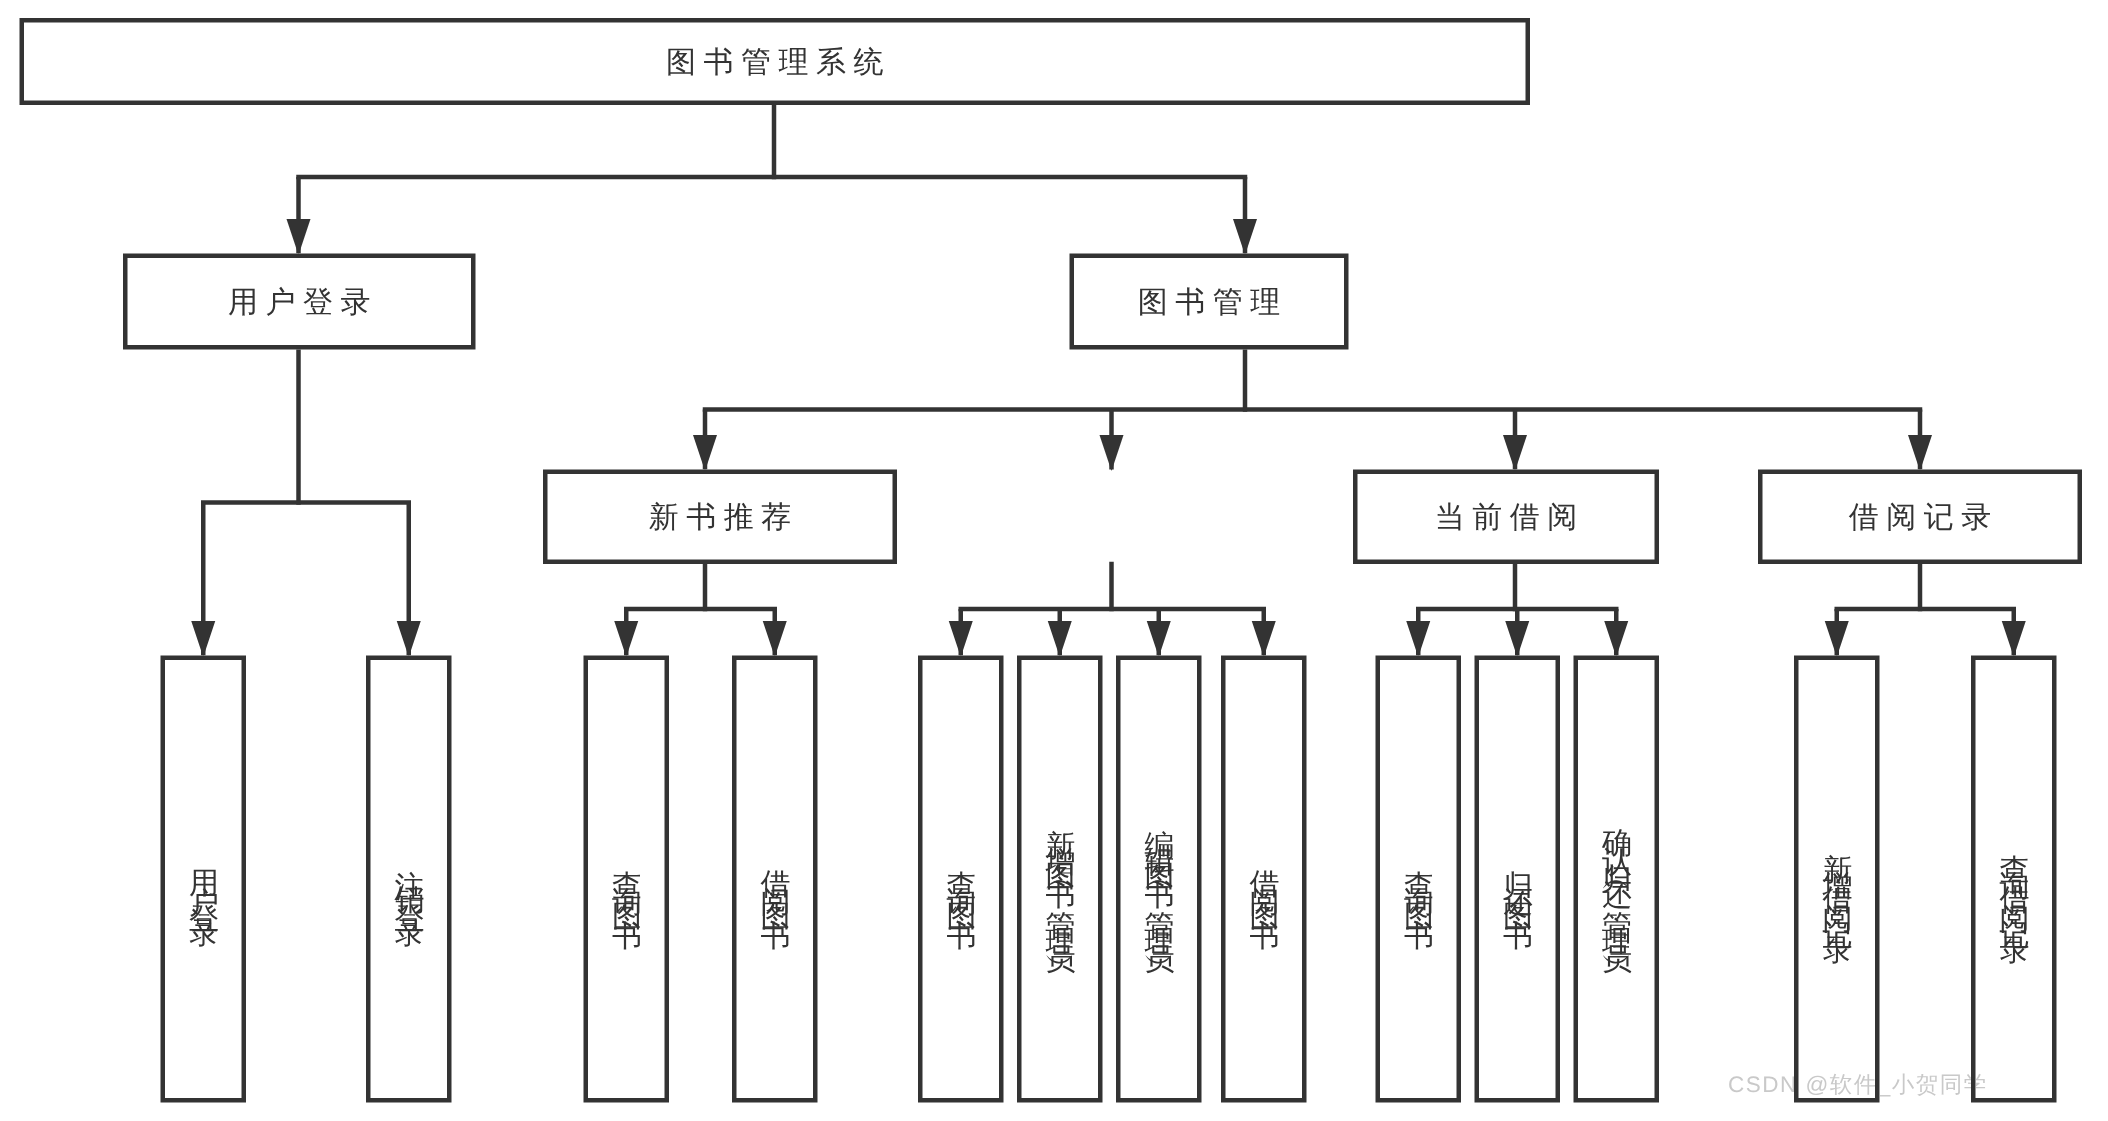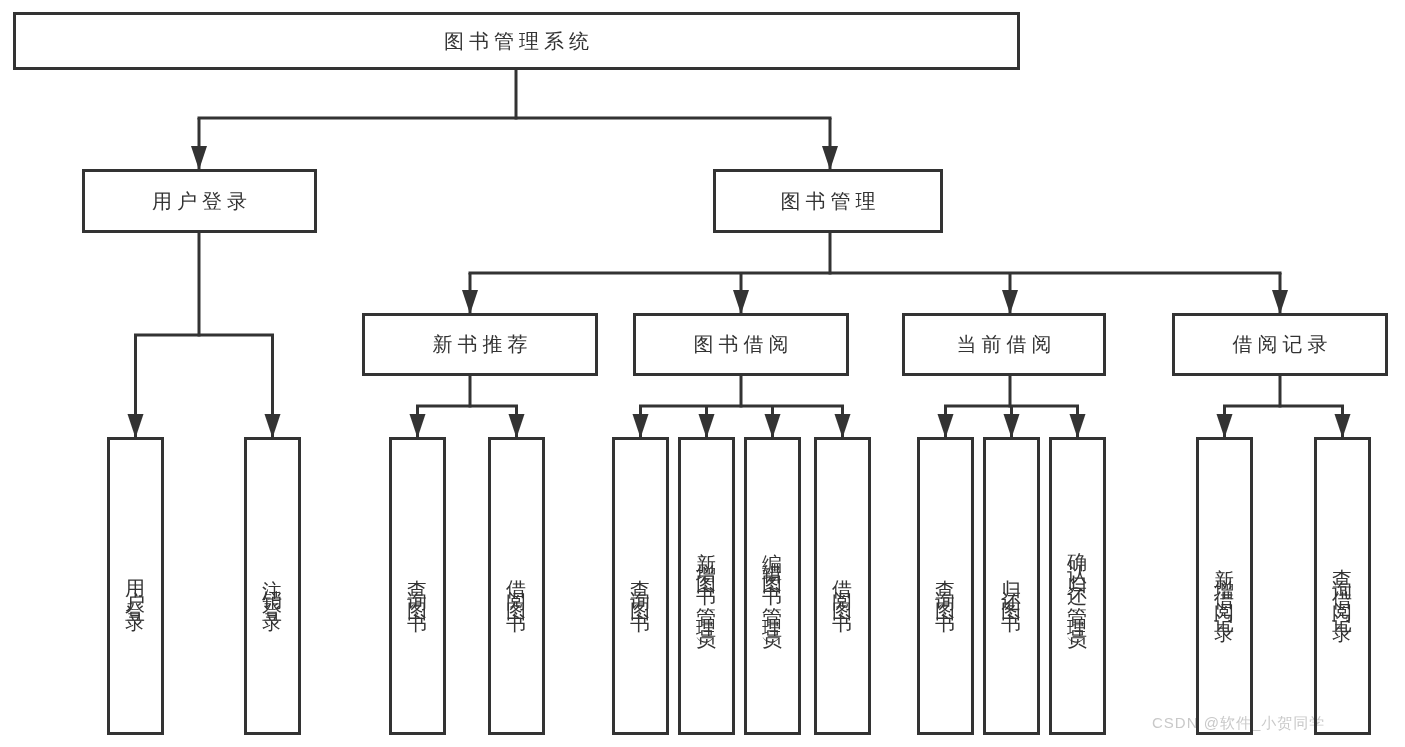--- a/index.html
+++ b/index.html
@@ -36,21 +36,21 @@
     writing-mode: vertical-rl;
     text-orientation: mixed;
     letter-spacing: 11px;
     text-indent: 0;
     font-size: 20px;
     line-height: 1;
   }
   
   .n-root   { left: 13px;   top: 12px;  width: 1007px; height: 58px; }
   .n-login  { left: 82px;   top: 169px; width: 235px;  height: 64px; }
-  .n-mgmt   { left: 713px;  top: 169px; width: 230px;  height: 64px; }
+  .n-mgmt   { left: 713px;  top: 169px; width: 186px;  height: 64px; }
   .n-rec    { left: 362px;  top: 313px; width: 236px;  height: 63px; }
   .n-borrow { left: 633px;  top: 313px; width: 216px;  height: 63px; }
   .n-cur    { left: 902px;  top: 313px; width: 204px;  height: 63px; }
   .n-hist   { left: 1172px; top: 313px; width: 216px;  height: 63px; }
   .lf { top: 437px; width: 57px; height: 298px; }
   .lf-1  { left: 107px; }  .lf-2  { left: 244px; }
   .lf-3  { left: 389px; }  .lf-4  { left: 488px; }
   .lf-5  { left: 612px; }  .lf-6  { left: 678px; }
   .lf-7  { left: 744px; }  .lf-8  { left: 814px; }
   .lf-9  { left: 917px; }  .lf-10 { left: 983px; } .lf-11 { left: 1049px; }
@@ -134,21 +134,20 @@
       </g>
     </g>
   </svg>
 
   <div class="node n-root">图书管理系统</div>
 
   <div class="node n-login">用户登录</div>
   <div class="node n-mgmt">图书管理</div>
 
   <div class="node n-rec">新书推荐</div>
-  <div class="node n-borrow">图书借阅</div>
   <div class="node n-cur">当前借阅</div>
   <div class="node n-hist">借阅记录</div>
 
   <div class="node leaf lf lf-1">用户登录</div>
   <div class="node leaf lf lf-2">注销登录</div>
 
   <div class="node leaf lf lf-3">查询图书</div>
   <div class="node leaf lf lf-4">借阅图书</div>
 
   <div class="node leaf lf lf-5">查询图书</div>

